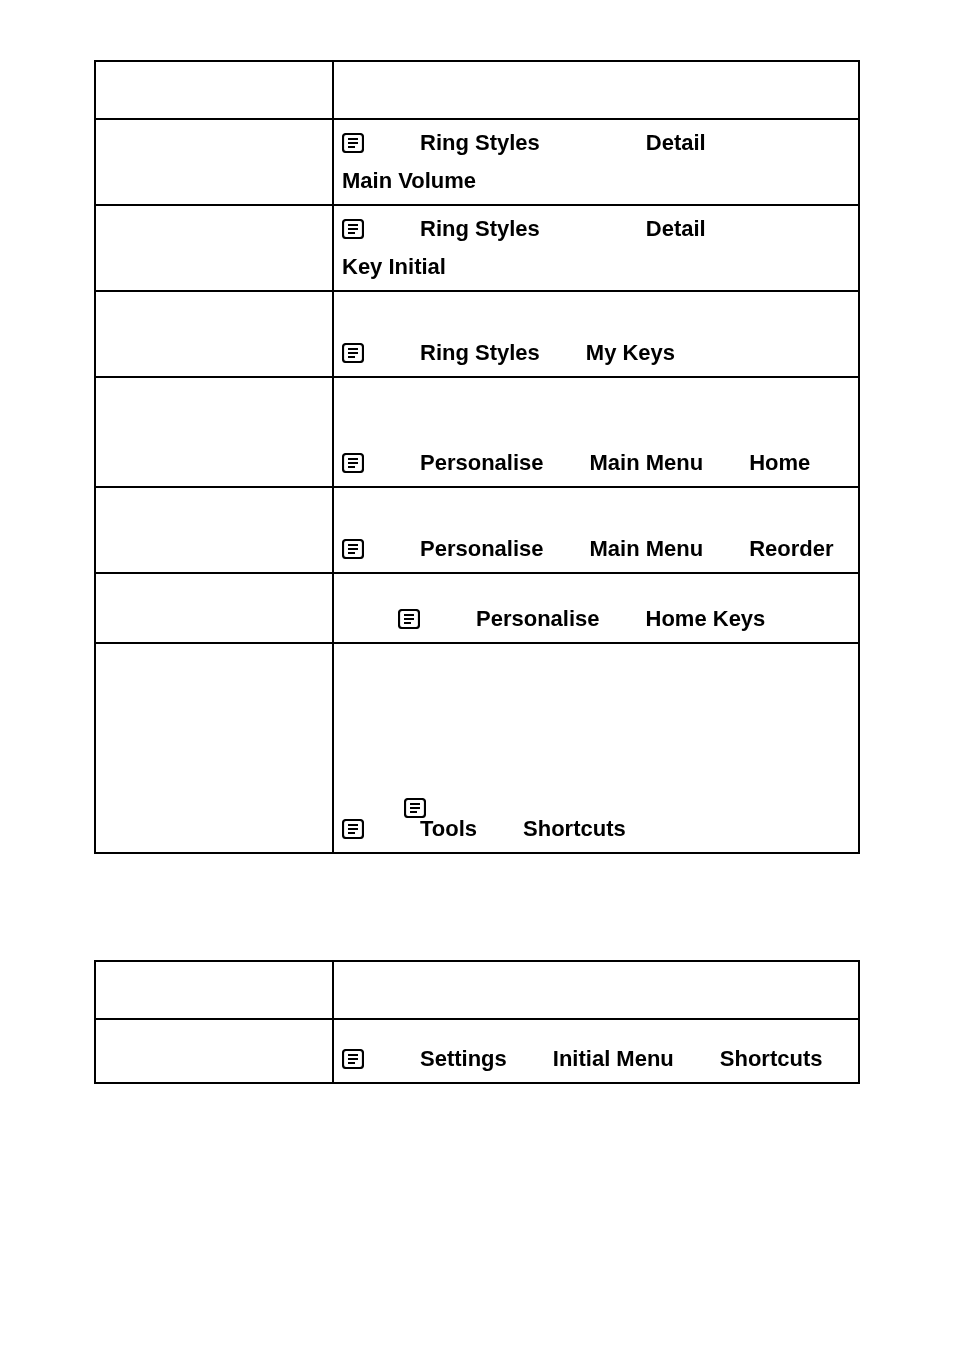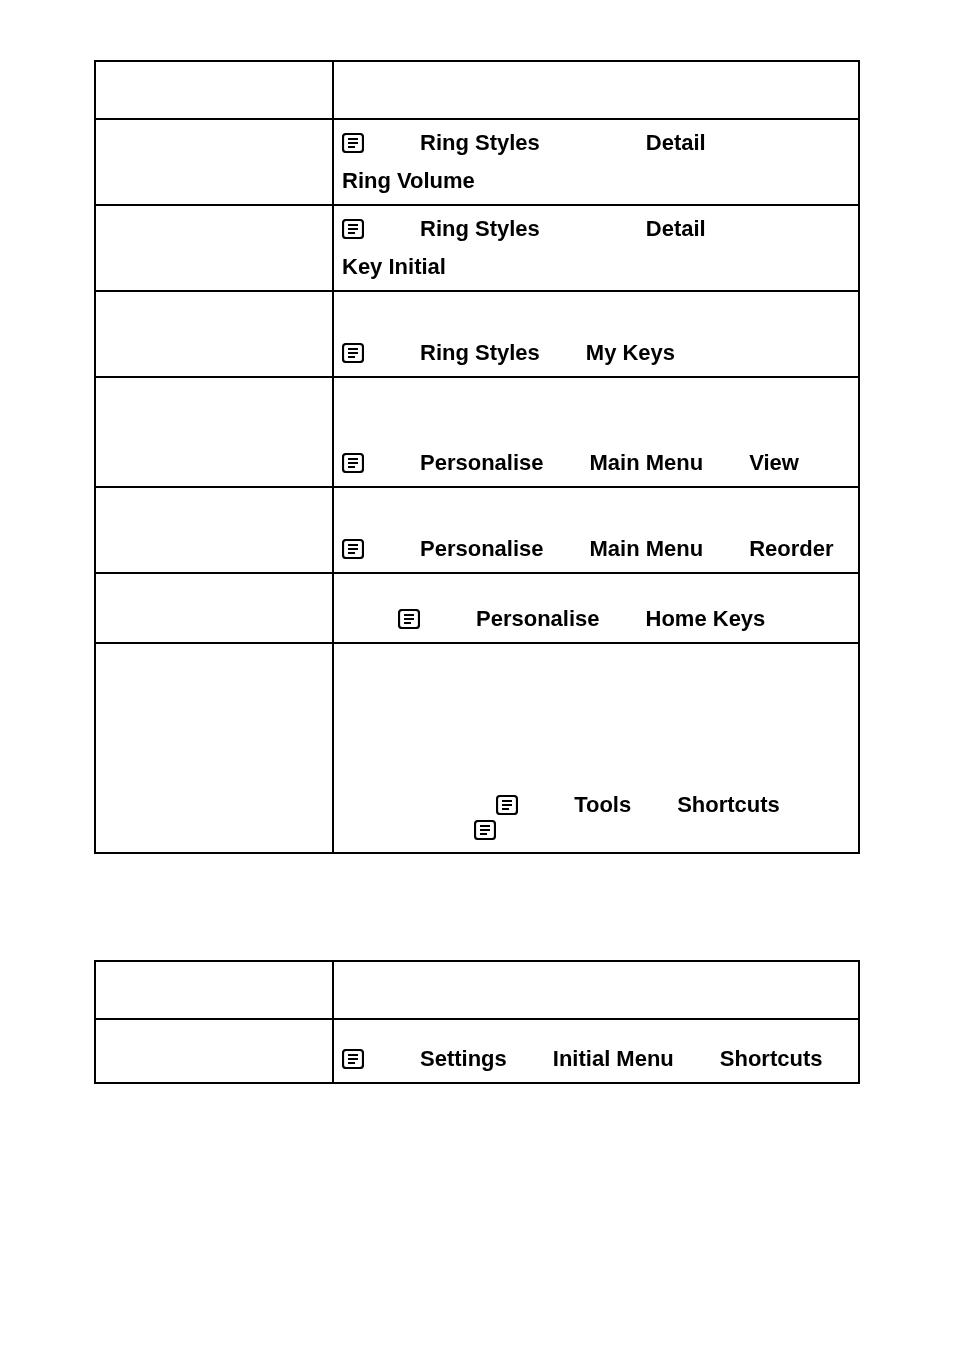--- a/index.html
+++ b/index.html
@@ -16,21 +16,21 @@
   .r5{height:86px;}
   .r6{height:70px;}
   .r7{height:210px;}
   .lang{height:64px;}
   .gap{height:106px;}
   .line{display:flex;align-items:center;flex-wrap:wrap;gap:16px;font-size:22px;line-height:1;}
   .seg{white-space:nowrap;}
   .ws14{display:inline-block;width:14px;}
   .ws24{display:inline-block;width:24px;}
   .ws74{display:inline-block;width:74px;}
-  .r7inner{height:100%;display:flex;justify-content:center;}
+  .r7inner{height:100%;display:flex;flex-direction:column;justify-content:flex-start;}
   .r7top{padding-top:50px;padding-left:62px;}
   svg.menu-icon{width:22px;height:20px;flex:none;}
 </style>
 </head>
 <body>
 
 <div class="page">
 
   <table class="grid">
     <colgroup>
@@ -51,21 +51,21 @@
                 <rect x="1" y="1" width="20" height="18" rx="3" fill="none" stroke="#000" stroke-width="2.2"></rect>
                 <line x1="6" y1="6" x2="16" y2="6" stroke="#000" stroke-width="2"></line>
                 <line x1="6" y1="10" x2="16" y2="10" stroke="#000" stroke-width="2"></line>
                 <line x1="6" y1="14" x2="13" y2="14" stroke="#000" stroke-width="2"></line>
               </svg>
           <span class="ws24"></span>
           <span class="seg">Ring Styles</span>
           <span class="ws74"></span>
           <span class="seg">Detail</span>
           <span class="ws14"></span>
-          <span class="seg">Ring Volume</span>
+          <span class="seg">Main Volume</span>
         </div>
       </td>
     </tr>
 
     <tr class="r2">
       <td></td>
       <td>
         <div class="line">
           <svg class="menu-icon" viewBox="0 0 22 20">
                 <rect x="1" y="1" width="20" height="18" rx="3" fill="none" stroke="#000" stroke-width="2.2"></rect>
@@ -109,21 +109,21 @@
                 <rect x="1" y="1" width="20" height="18" rx="3" fill="none" stroke="#000" stroke-width="2.2"></rect>
                 <line x1="6" y1="6" x2="16" y2="6" stroke="#000" stroke-width="2"></line>
                 <line x1="6" y1="10" x2="16" y2="10" stroke="#000" stroke-width="2"></line>
                 <line x1="6" y1="14" x2="13" y2="14" stroke="#000" stroke-width="2"></line>
               </svg>
           <span class="ws24"></span>
           <span class="seg">Personalise</span>
           <span class="ws14"></span>
           <span class="seg">Main Menu</span>
           <span class="ws14"></span>
-          <span class="seg">View</span>
+          <span class="seg">Home</span>
         </div>
       </td>
     </tr>
 
     <tr class="r5">
       <td></td>
       <td>
         <div class="line">
           <svg class="menu-icon" viewBox="0 0 22 20">
                 <rect x="1" y="1" width="20" height="18" rx="3" fill="none" stroke="#000" stroke-width="2.2"></rect>

